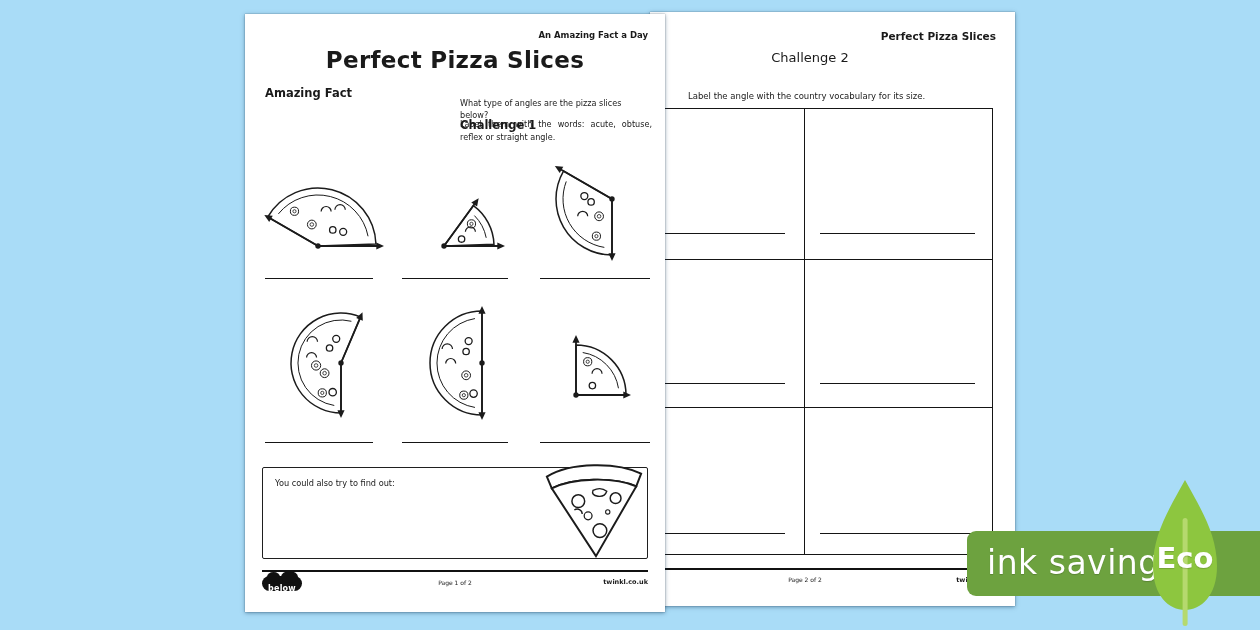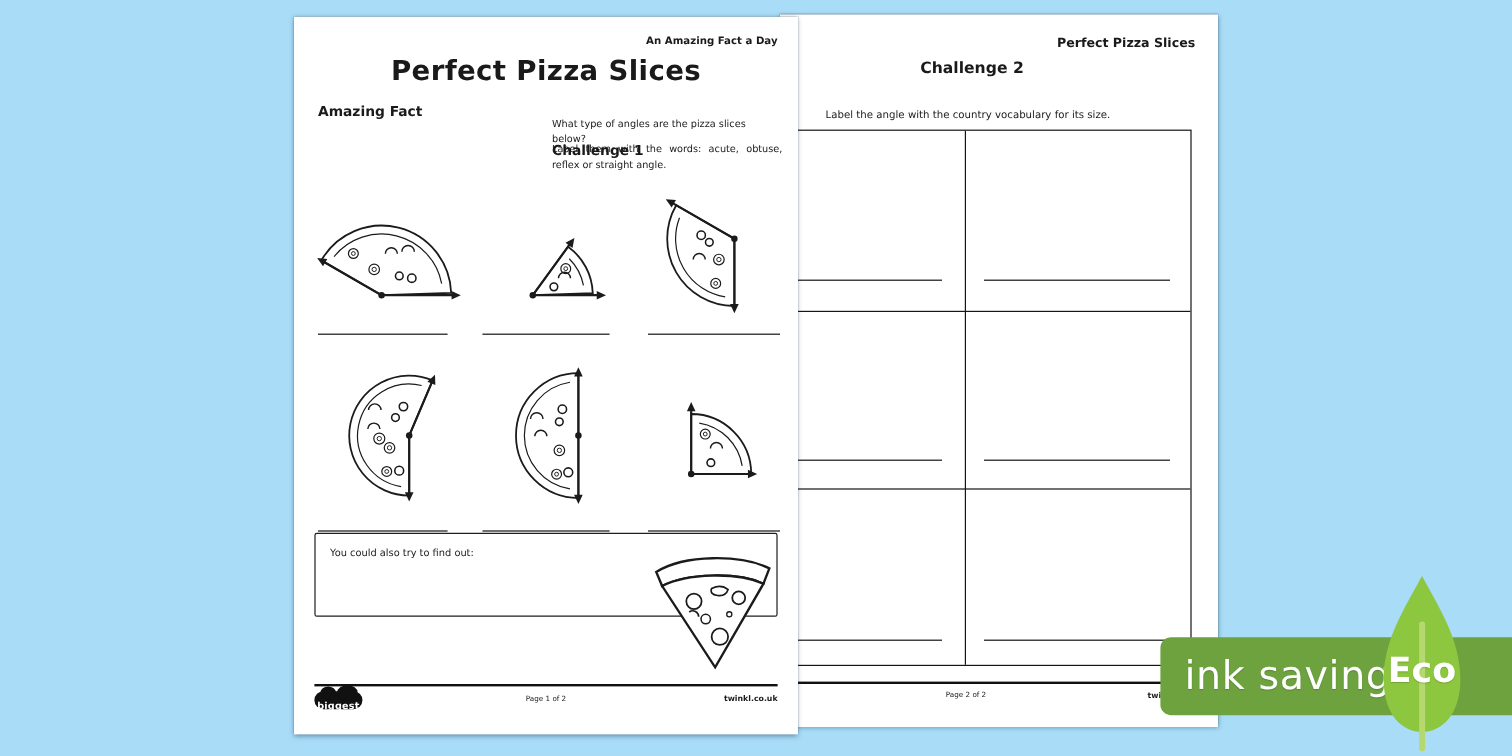--- a/index.html
+++ b/index.html
@@ -19,38 +19,38 @@
   .col-head { font-size:11.5px; font-weight:bold; }
   .p1-fact-head { left:20px; top:72px; }
   .p1-fact-body { left:20px; top:83px; width:193px; font-size:8.1px; line-height:1.55; text-align:justify; }
   .p1-ch1-head { left:215px; top:68px;margin-top:36px; }
   .p1-ch1-q { left:215px; top:83px; width:192px; font-size:8.1px; line-height:1.5; }
   .p1-ch1-i { left:215px; top:104px; width:192px; font-size:8.1px; line-height:1.55; text-align:justify; }
 
   .pizza { position:absolute; }
   .answer-line { position:absolute; border-top:1.6px solid #151515; height:0; }
 
-  .findout-box { left:17px; top:430px; width:386px; height:70px; border:1.5px solid #1f1f1f; border-radius:2px; }
+  .findout-box { left:17px; top:453px; width:386px; height:92px; border:1.5px solid #1f1f1f; border-radius:2px; }
   .findout-intro { left:12px; top:10px; font-size:8.2px; }
   .findout-list { left:40px; top:27px; list-style:none; }
   .findout-list li { position:relative; font-size:8.2px; line-height:1.2; margin-bottom:9px; padding-left:13px; }
   .findout-list li::before { content:""; position:absolute; left:0; top:3.5px; width:3px; height:3px; background:#1a1a1a; border-radius:50%; }
   .deco-slice { left:293px; top:441px; width:112px; height:108px; z-index:3; }
 
   .p1-footer-rule { left:17px; right:17px; top:556px; border-top:2px solid #111; }
   .t-logo { left:17px; top:562px; width:40px; height:15px; background:#111; border-radius:8px; text-align:center; }
   .t-logo::before { content:""; position:absolute; left:5px; top:-4px; width:13px; height:10px; background:#111; border-radius:50%; }
   .t-logo::after { content:""; position:absolute; right:4px; top:-5px; width:17px; height:12px; background:#111; border-radius:50%; }
   .t-logo span { position:relative; z-index:1; color:#fff; font-size:8px; font-weight:bold; line-height:15px; letter-spacing:.2px; }
   .p1-pageno { left:0; right:0; top:565px; text-align:center; font-size:6px; }
   .p1-site { right:17px; top:564px; font-size:6.5px; font-weight:bold; }
 
   
   .p2-header { right:19px; top:18px; font-size:10.5px; font-weight:bold; }
-  .p2-ch2 { left:0; width:320px; top:38px; text-align:center; font-size:13px; font-weight:bold; }
+  .p2-ch2 { left:0; width:320px; top:38px; text-align:center; font-size:13px; font-weight:normal; }
   .p2-sub1 { left:0; width:320px; top:57px; text-align:center; font-size:8.5px; }
   .p2-sub2 { left:38px; top:79px; font-size:8.5px; }
   .p2-grid { left:8px; top:96px; width:335px; height:447px; border:1.6px solid #151515; }
   .p2-vdiv { position:absolute; left:145px; top:0; bottom:0; width:0; border-left:1.6px solid #151515; }
   .p2-hdiv { position:absolute; left:0; right:0; height:0; border-top:1.6px solid #151515; }
   .p2-footer-rule { left:8px; width:335px; top:556px; border-top:2px solid #111; }
   .p2-pageno { left:95px; width:120px; top:564px; text-align:center; font-size:6px; }
   .p2-site { right:14px; top:564px; font-size:6.5px; font-weight:bold; }
 
   
@@ -214,21 +214,21 @@
       <circle cx="40" cy="47" r="6.5" fill="none" stroke="#1b1b1b" stroke-width="1.5"></circle>
       <circle cx="78" cy="44" r="5.5" fill="none" stroke="#1b1b1b" stroke-width="1.5"></circle>
       <path d="M 55 36 q 8 -4 14 1 q -2 6 -9 5 q -7 -1 -5 -6 Z" fill="none" stroke="#1b1b1b" stroke-width="1.4"></path>
       <circle cx="62" cy="77" r="7" fill="none" stroke="#1b1b1b" stroke-width="1.5"></circle>
       <circle cx="50" cy="62" r="4" fill="none" stroke="#1b1b1b" stroke-width="1.3"></circle>
       <circle cx="70" cy="58" r="2.2" fill="none" stroke="#1b1b1b" stroke-width="1.1"></circle>
       <path d="M 36 56 a 5 5 0 0 1 8 4" fill="none" stroke="#1b1b1b" stroke-width="1.4"></path>
     </svg>
 
     <div class="abs p1-footer-rule"></div>
-    <div class="abs t-logo"><span>biggest</span></div>
+    <div class="abs t-logo"><span>below</span></div>
     <div class="abs p1-pageno">Page 1 of 2</div>
     <div class="abs p1-site">twinkl.co.uk</div>
   </div>
 
   <div class="eco-banner">
     <div class="eco-banner-label">ink saving</div>
   </div>
   <svg class="eco-leaf" viewBox="0 0 84 150">
     <path d="M 42 2 C 28 28 10 55 10 88 C 10 118 26 132 42 132 C 58 132 74 118 74 88 C 74 55 56 28 42 2 Z" fill="#8dc63f"></path>
     <rect x="39.6" y="40" width="5" height="108" rx="2.5" fill="#b5d96e"></rect>

